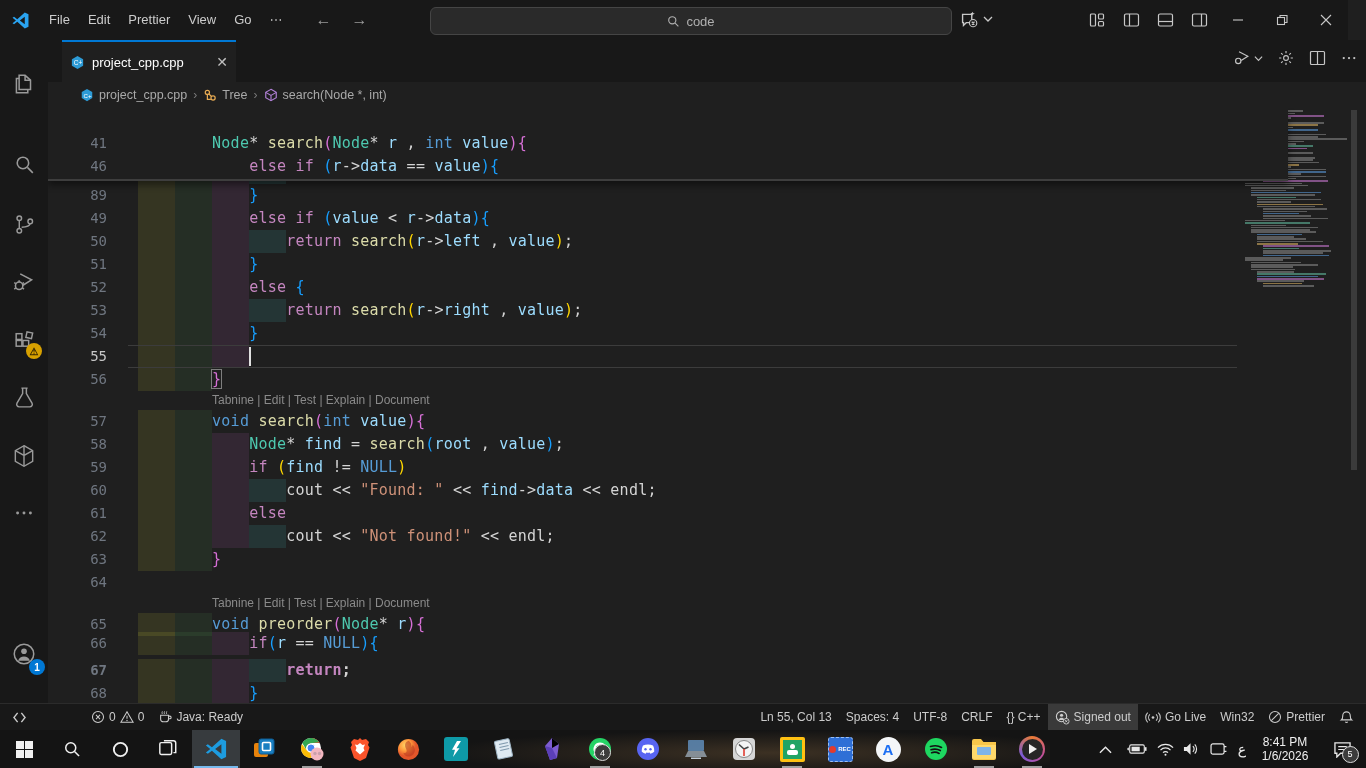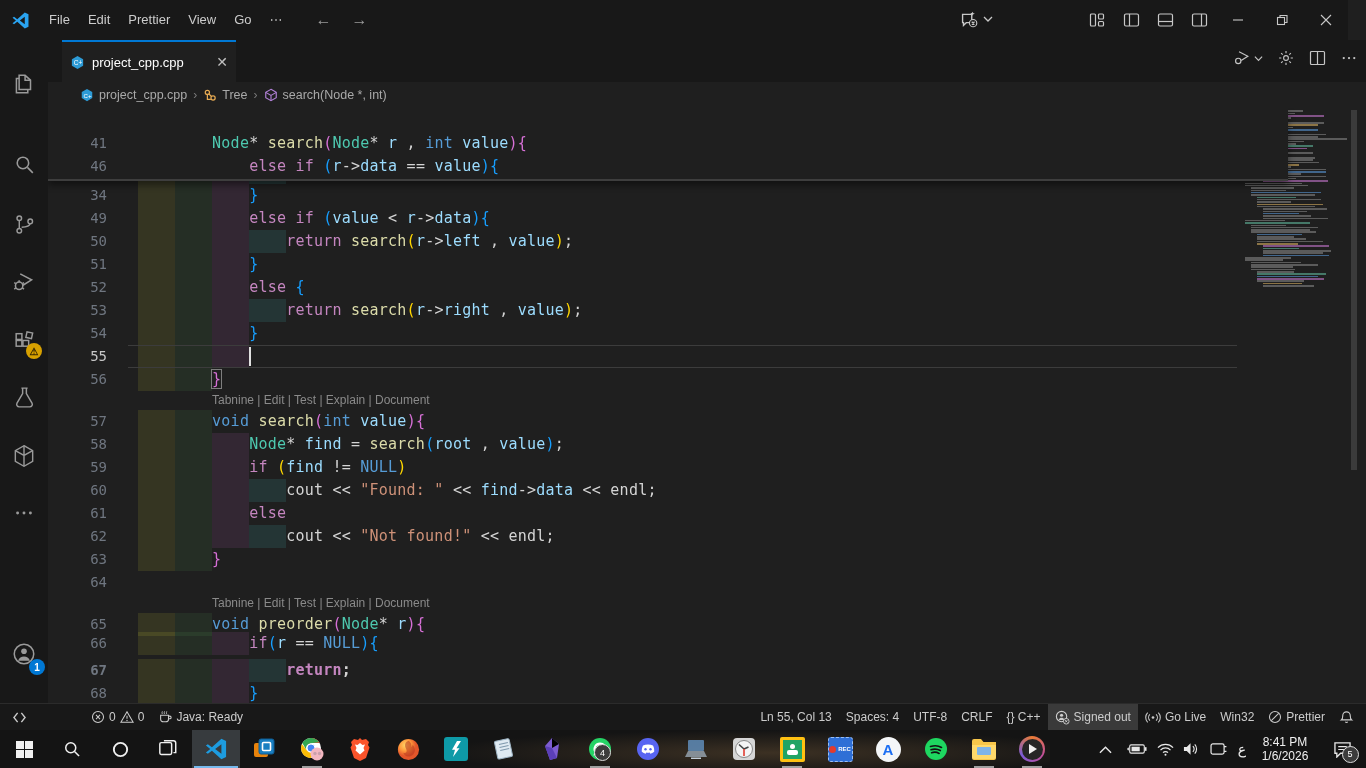--- a/index.html
+++ b/index.html
@@ -96,20 +96,27 @@
   </div>
   <span class="menu-item">File</span>
   <span class="menu-item">Edit</span>
   <span class="menu-item">Prettier</span>
   <span class="menu-item">View</span>
   <span class="menu-item">Go</span>
   <span class="menu-item">⋯</span>
   <span class="nav-arrow" style="margin-left:14px;">←</span>
   <span class="nav-arrow">→</span>
 
+  <div id="cmd-center">
+    <svg width="13" height="13" viewBox="0 0 16 16">
+          <circle cx="6.5" cy="6.5" r="4.4" fill="none" stroke="#b0b0b0" stroke-width="1.4"></circle>
+          <line x1="10" y1="10" x2="14" y2="14" stroke="#b0b0b0" stroke-width="1.4"></line>
+        </svg>
+    <span>code</span>
+  </div>
 
   <div class="abs" style="left:958px;top:8px;display:flex;align-items:center;gap:3px;">
     <svg width="22" height="22" viewBox="0 0 24 24">
       <path d="M5 7h10v9H9l-3 3v-3H5z" fill="none" stroke="#c8c8c8" stroke-width="1.5"></path>
       <path d="M16 4l.7 1.8L18.5 6l-1.8.7L16 8.5l-.7-1.8L13.5 6l1.8-.7z" fill="#c8c8c8"></path>
       <circle cx="16.5" cy="16.5" r="4" fill="#1c1c1c" stroke="#c8c8c8" stroke-width="1.2"></circle>
       <path d="M15 15l3 3M18 15l-3 3" stroke="#c8c8c8" stroke-width="1.2"></path>
     </svg>
     <svg width="10" height="10" viewBox="0 0 10 10">
           <path d="M1 3l4 4 4-4" fill="none" stroke="#c8c8c8" stroke-width="1.3"></path>
@@ -300,21 +307,21 @@
         <div class="crow" style="top: 72px; height: 4px;">
           <span class="band bd1" style="left:90px"></span>
           <span class="band bd2" style="left:127.03px"></span>
           <span class="band bd3" style="left:164.06px"></span>
           <span class="band bd4" style="left:201.09px"></span>
         </div>
         <div class="crow" style="top: 76px;">
           <span class="band bd1" style="left:90px"></span>
           <span class="band bd2" style="left:127.03px"></span>
           <span class="band bd3" style="left:164.06px"></span>
-          <span class="ln">34</span>
+          <span class="ln">89</span>
           <pre class="ct"><span class="tk-w">            </span><span class="tk-b3">}</span></pre>
         </div>
         <div class="crow" style="top: 99px;">
           <span class="band bd1" style="left:90px"></span>
           <span class="band bd2" style="left:127.03px"></span>
           <span class="band bd3" style="left:164.06px"></span>
           <span class="ln">49</span>
           <pre class="ct"><span class="tk-w">            </span><span class="tk-ctl">else</span><span class="tk-w"> </span><span class="tk-ctl">if</span><span class="tk-w"> </span><span class="tk-b3">(</span><span class="tk-var">value</span><span class="tk-op"> &lt; </span><span class="tk-var">r</span><span class="tk-op">-&gt;</span><span class="tk-var">data</span><span class="tk-b3">)</span><span class="tk-b3">{</span></pre>
         </div>
         <div class="crow" style="top: 122px;">

